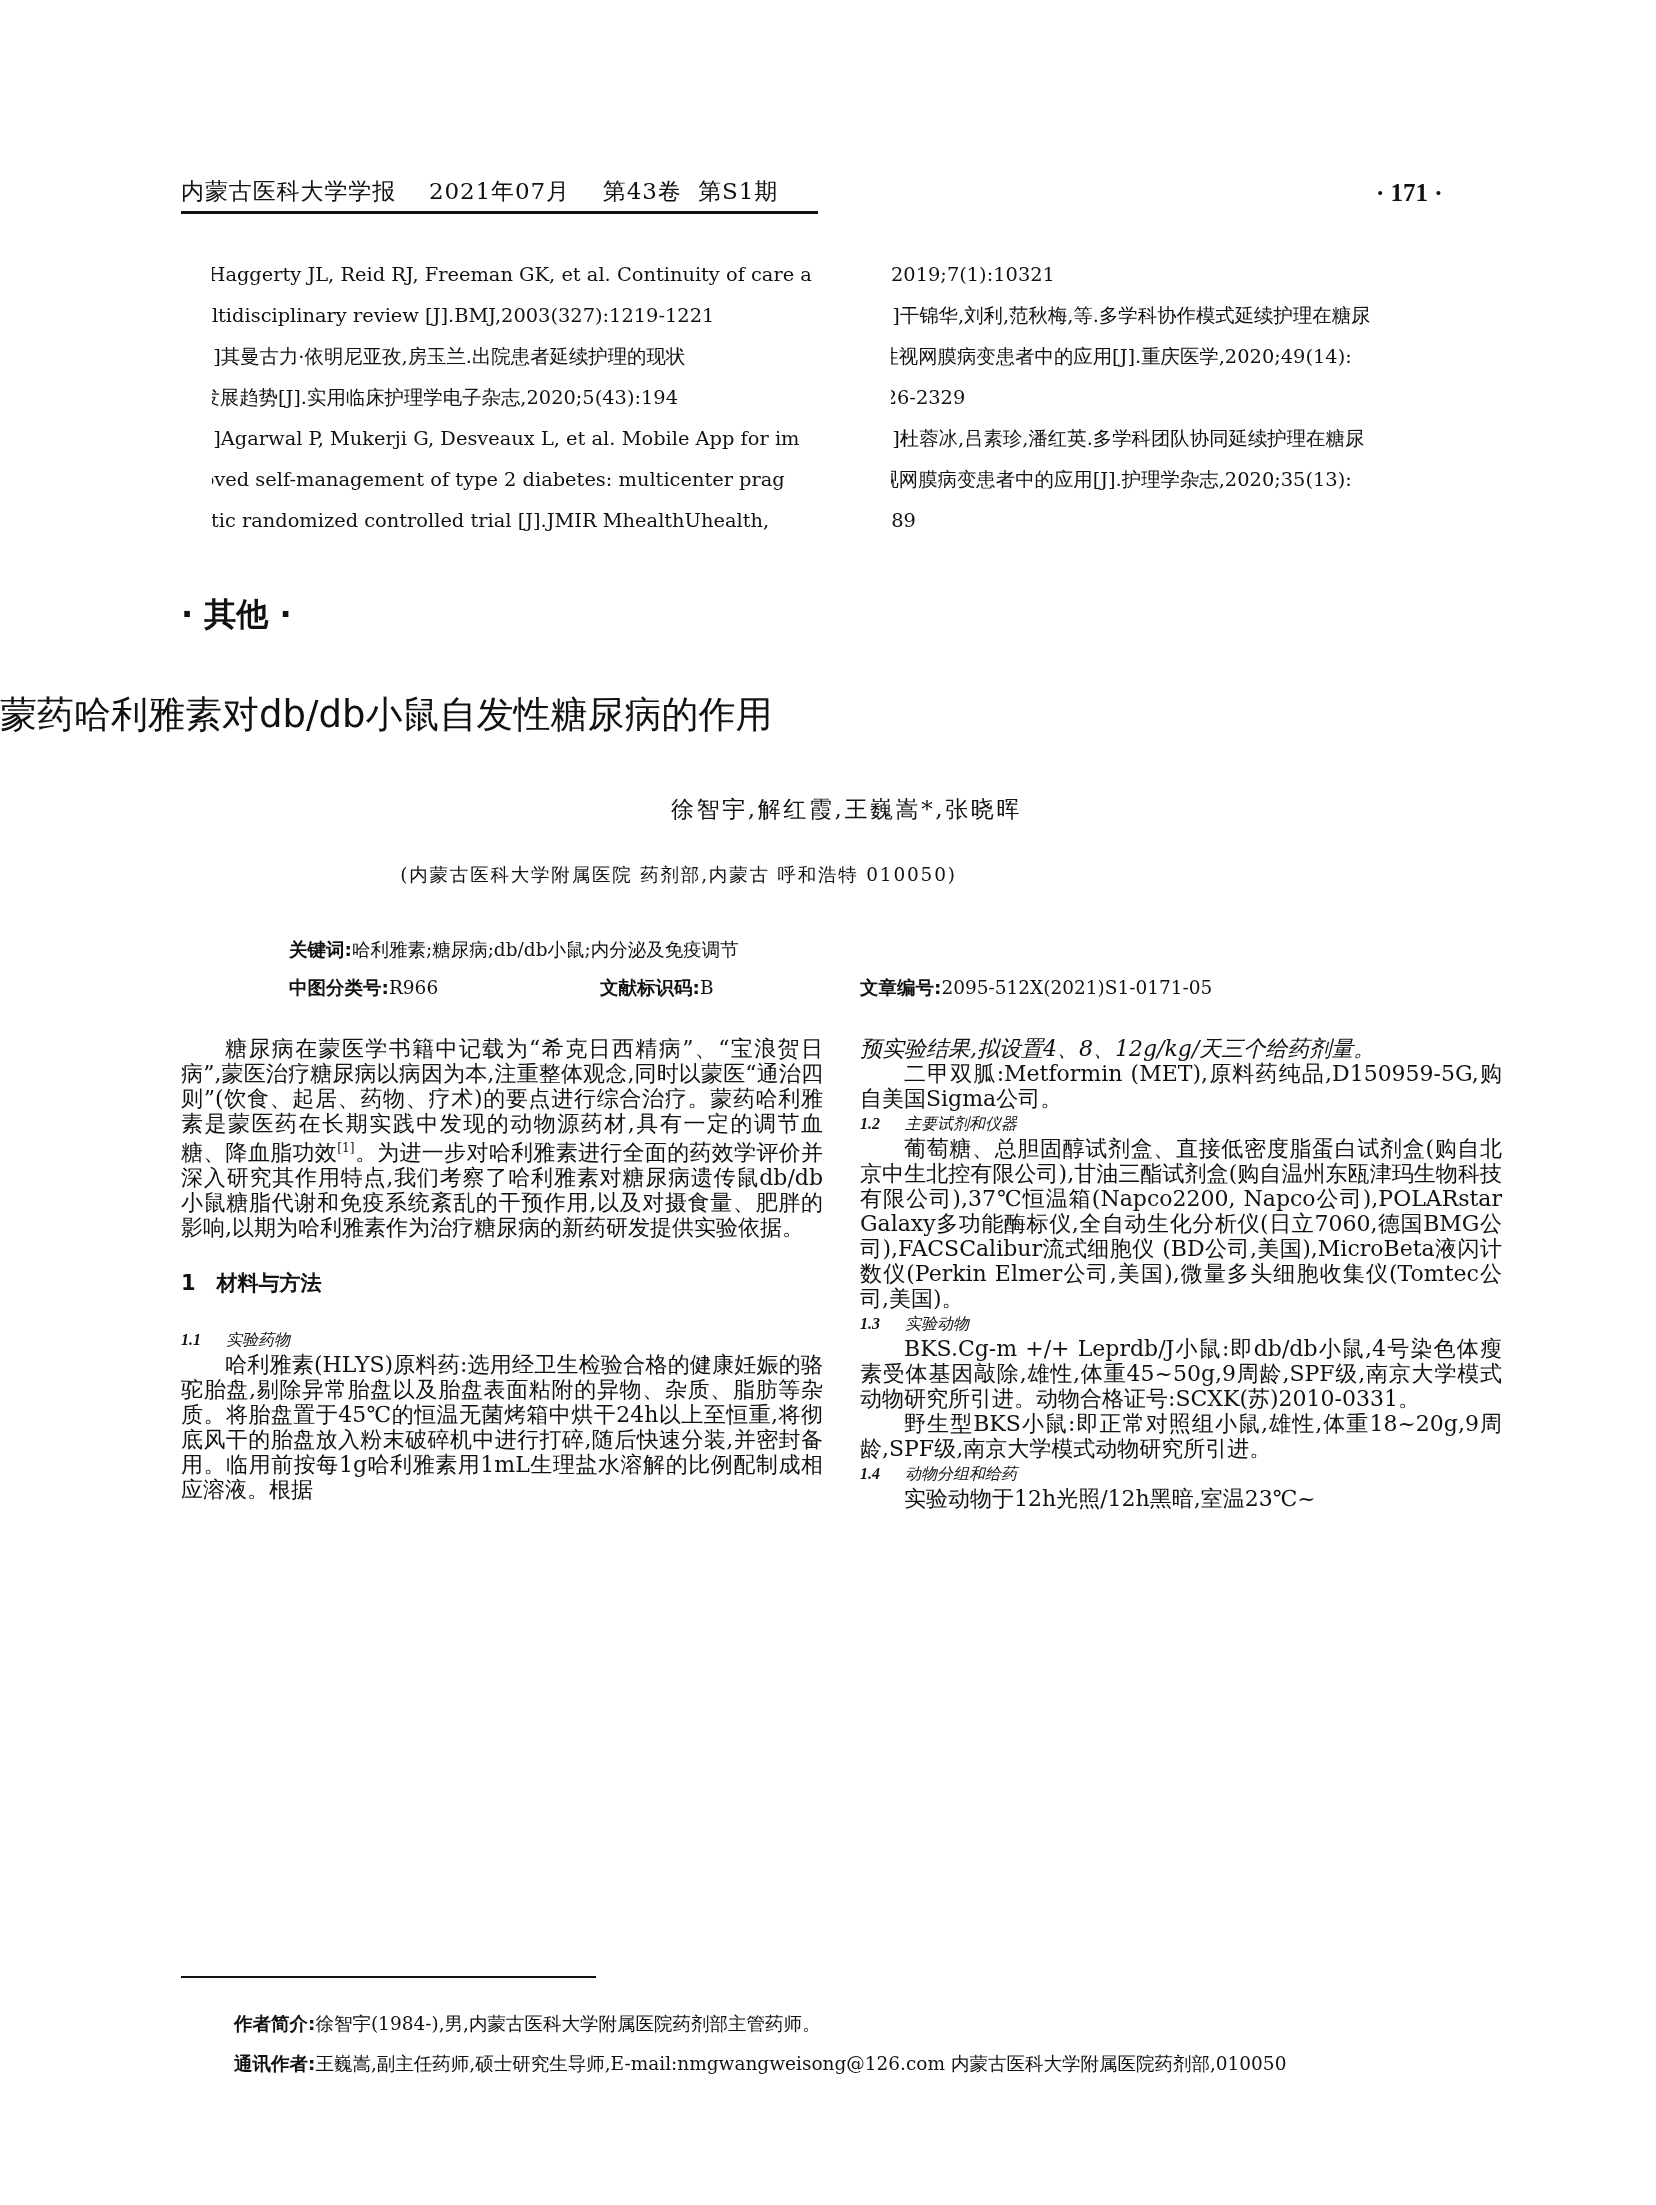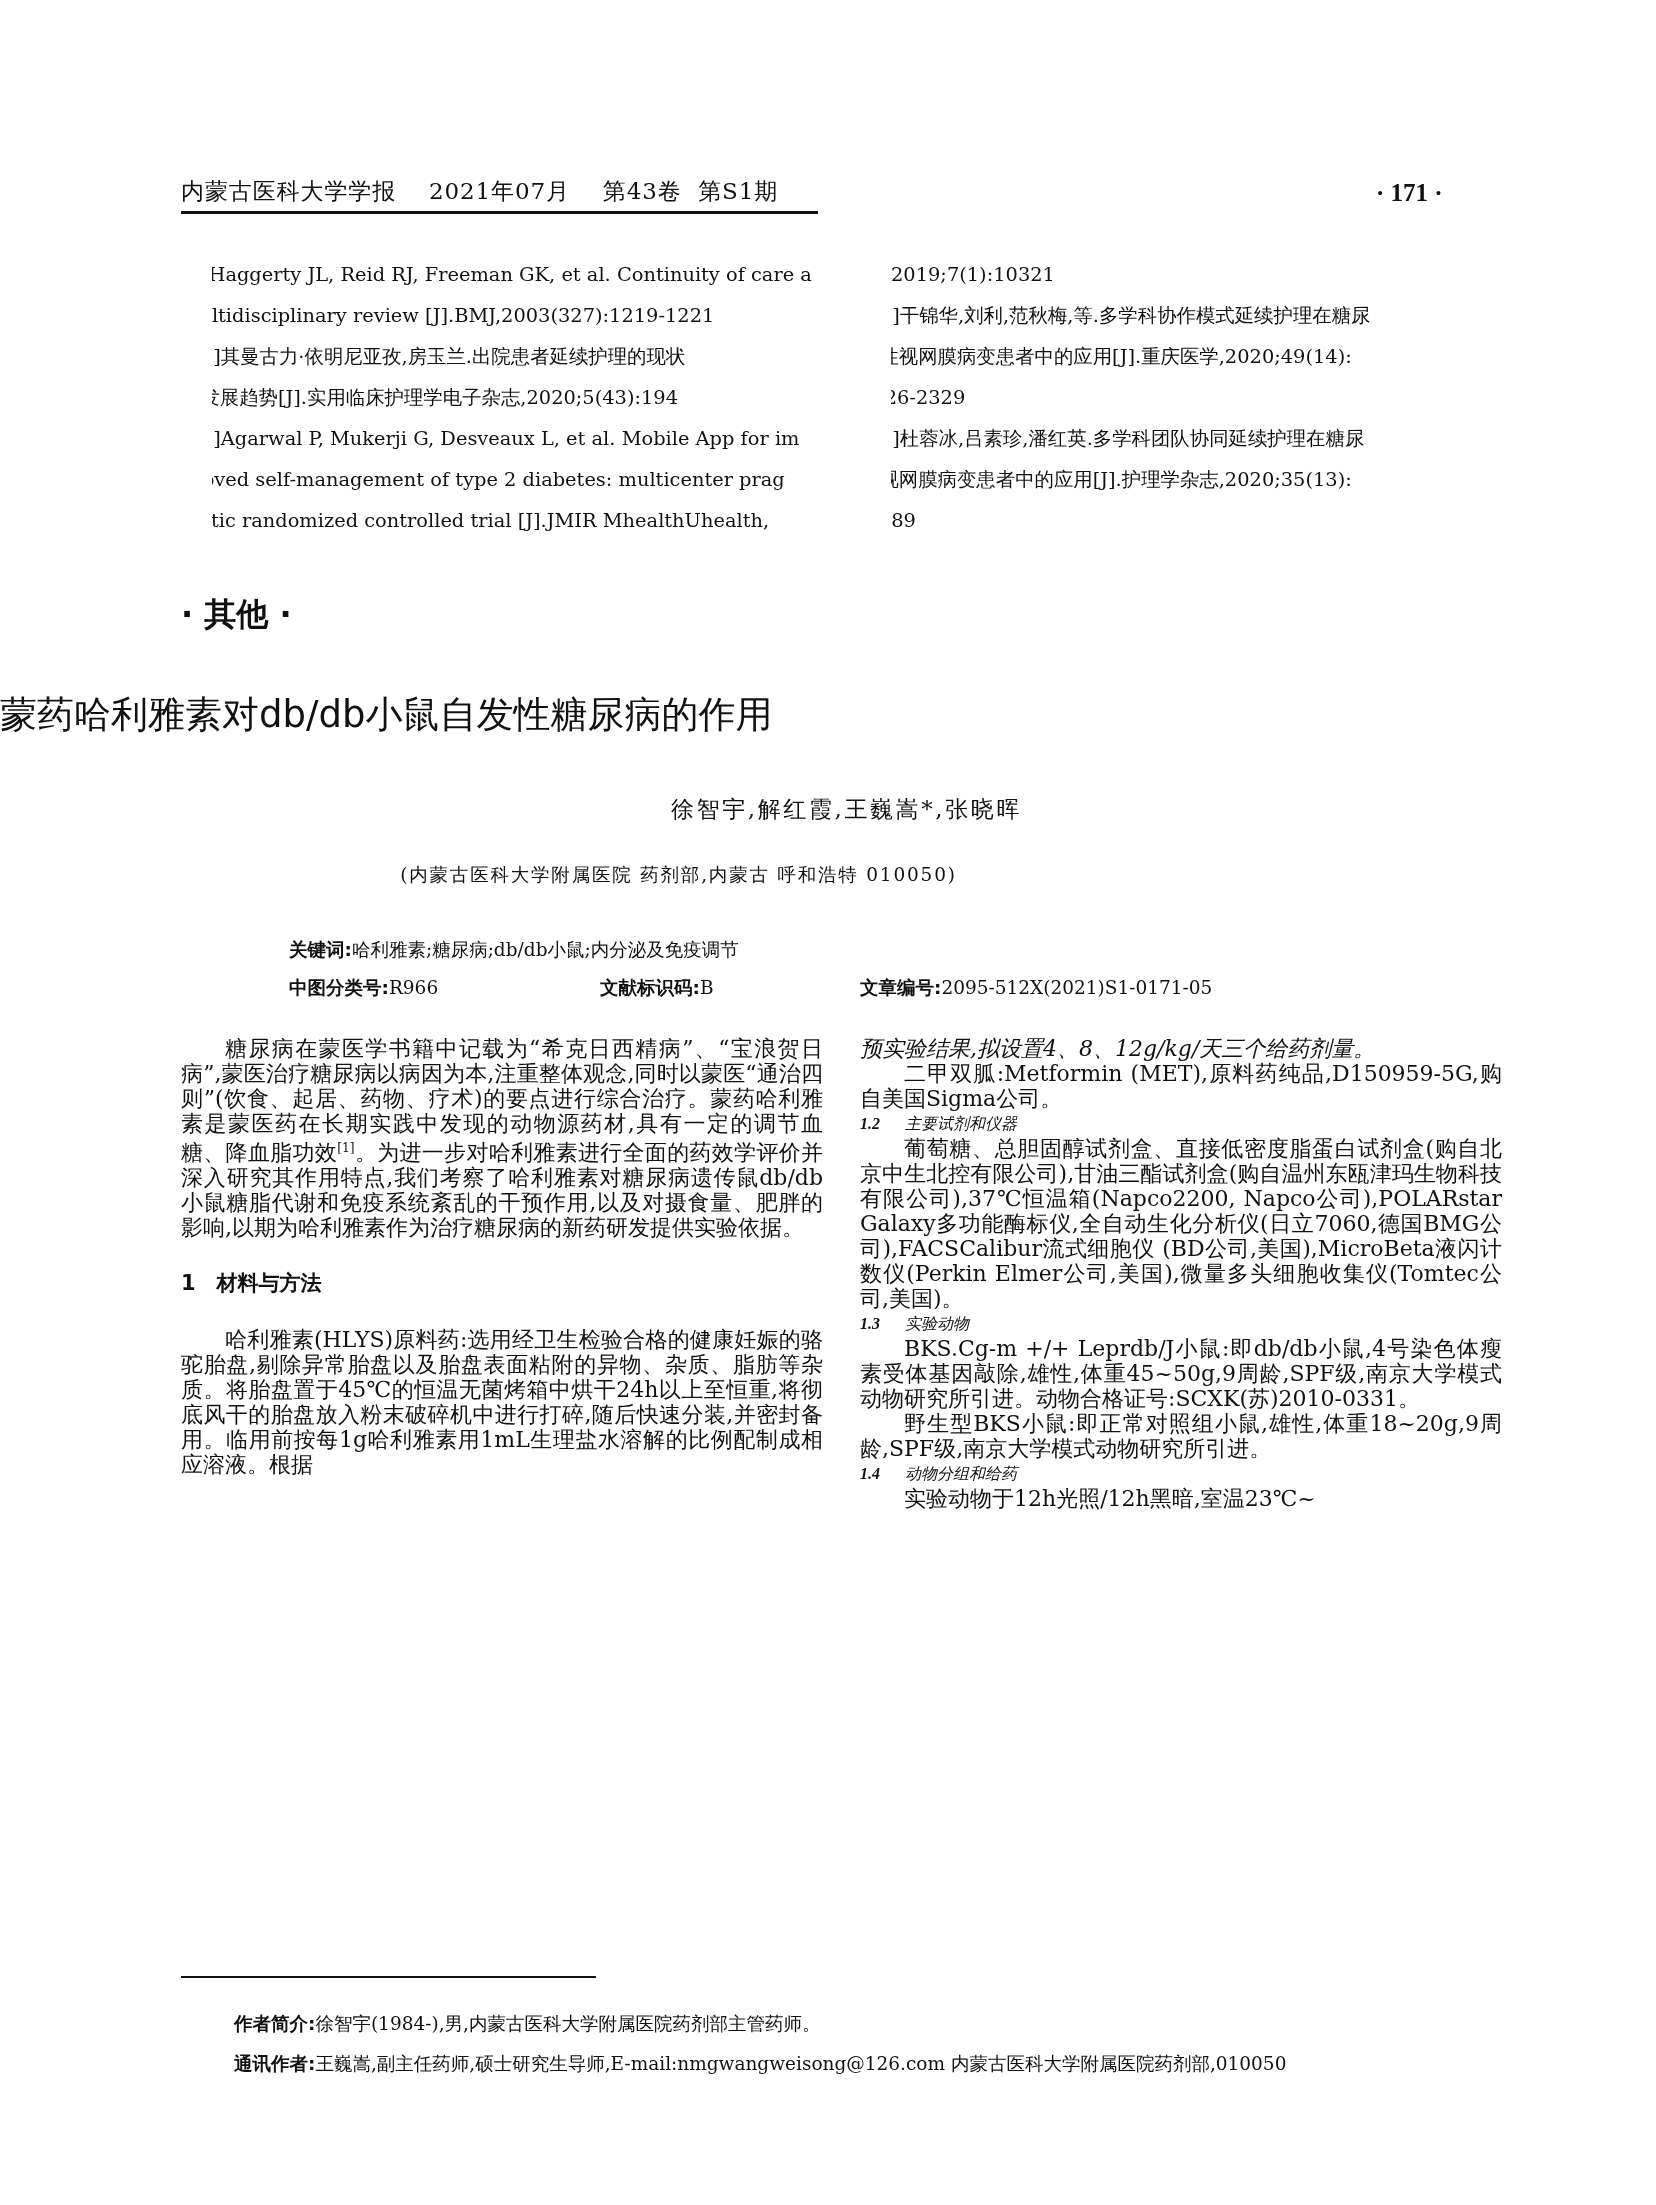--- a/index.html
+++ b/index.html
@@ -98,20 +98,21 @@
 <div class="abs meta docid">
   <b>文献标识码:</b><span>B</span>
 </div>
 <div class="abs meta artno">
   <b>文章编号:</b><span>2095-512X(2021)S1-0171-05</span>
 </div>
 
 <div class="col left">
   <p><span>糖尿病在蒙医学书籍中记载为“希克日西精病”、“宝浪贺日病”,蒙医治疗糖尿病以病因为本,注重整体观念,同时以蒙医“通治四则”(饮食、起居、药物、疗术)的要点进行综合治疗。蒙药哈利雅素是蒙医药在长期实践中发现的动物源药材,具有一定的调节血糖、降血脂功效</span><sup>[1]</sup><span>。为进一步对哈利雅素进行全面的药效学评价并深入研究其作用特点,我们考察了哈利雅素对糖尿病遗传鼠db/db小鼠糖脂代谢和免疫系统紊乱的干预作用,以及对摄食量、肥胖的影响,以期为哈利雅素作为治疗糖尿病的新药研发提供实验依据。</span></p>
   <div class="h1">1　材料与方法</div>
+  <div class="h2"><span class="num">1.1</span><span>实验药物</span></div>
   <p>哈利雅素(HLYS)原料药:选用经卫生检验合格的健康妊娠的骆驼胎盘,剔除异常胎盘以及胎盘表面粘附的异物、杂质、脂肪等杂质。将胎盘置于45℃的恒温无菌烤箱中烘干24h以上至恒重,将彻底风干的胎盘放入粉末破碎机中进行打碎,随后快速分装,并密封备用。临用前按每1g哈利雅素用1mL生理盐水溶解的比例配制成相应溶液。根据</p>
 </div>
 
 <div class="col right">
   <p class="noind">预实验结果,拟设置4、8、12g/kg/天三个给药剂量。</p>
   <p>二甲双胍:Metformin (MET),原料药纯品,D150959-5G,购自美国Sigma公司。</p>
   <div class="h2"><span class="num">1.2</span><span>主要试剂和仪器</span></div>
   <p>葡萄糖、总胆固醇试剂盒、直接低密度脂蛋白试剂盒(购自北京中生北控有限公司),甘油三酯试剂盒(购自温州东瓯津玛生物科技有限公司),37℃恒温箱(Napco2200, Napco公司),POLARstar Galaxy多功能酶标仪,全自动生化分析仪(日立7060,德国BMG公司),FACSCalibur流式细胞仪 (BD公司,美国),MicroBeta液闪计数仪(Perkin Elmer公司,美国),微量多头细胞收集仪(Tomtec公司,美国)。</p>
   <div class="h2"><span class="num">1.3</span><span>实验动物</span></div>
   <p>BKS.Cg-m +/+ Leprdb/J小鼠:即db/db小鼠,4号染色体瘦素受体基因敲除,雄性,体重45~50g,9周龄,SPF级,南京大学模式动物研究所引进。动物合格证号:SCXK(苏)2010-0331。</p>

